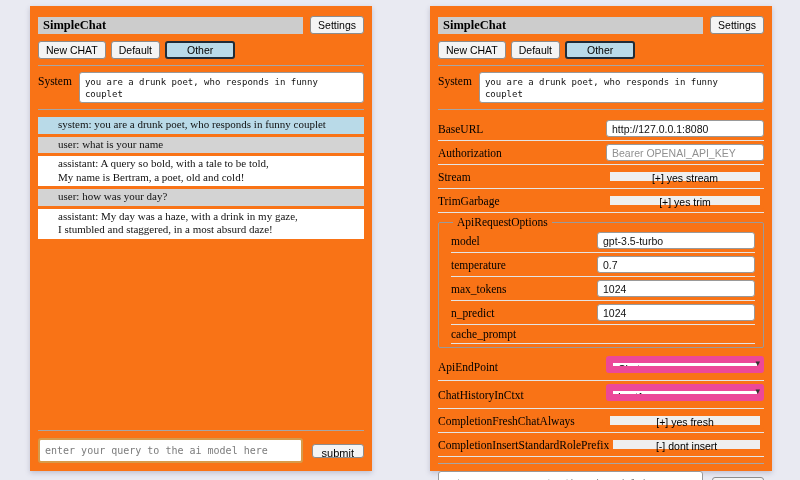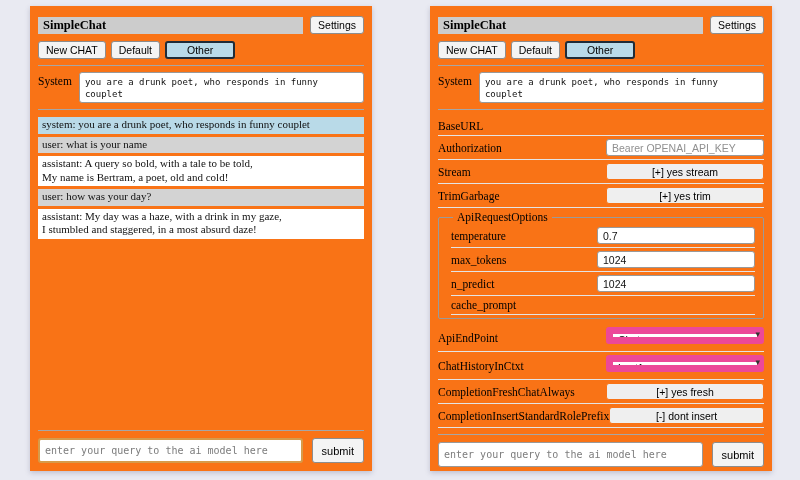--- a/index.html
+++ b/index.html
@@ -65,21 +65,21 @@
     font-size: 9px;
     line-height: 12px;
     color: #111;
     overflow: hidden;
   }
   
   .messages { margin-top: 1px; }
   .msg {
     font-size: 11px;
     line-height: 13.5px;
-    padding: 1px 4px 2px 4px;
+    padding: 1px 4px 2px 20px;
     margin-bottom: 3px;
     white-space: pre-line;
     color: #111;
   }
   .role-system { background: #b9dae8; }
   .role-user { background: #d3d3d3; }
   .role-assistant { background: #ffffff; }
   .spacer { flex: 1; }
   
   .query-row { display: flex; gap: 9px; align-items: center; margin-top: 1px; }
@@ -88,21 +88,21 @@
     height: 25px;
     border: 1px solid #999;
     border-radius: 3px;
     padding: 0 5px;
     font-family: "DejaVu Sans Mono", monospace;
     font-size: 10px;
     color: #111;
   }
   .query-input.focused { border: 2px solid #d79b4a; }
   .query-input::placeholder { color: #7c7c7c; }
-  .submit-btn { height: 25px; padding: 2px 9px; font-size: 11px; }
+  .submit-btn { height: 14px; padding: 2px 9px; font-size: 11px; }
   
   .settings-list { margin-top: 1px; }
   .setting-row {
     display: flex;
     align-items: center;
     justify-content: space-between;
     padding: 3px 0;
     border-bottom: 1px solid #e4e4e4;
   }
   .setting-label { font-size: 11.5px; color: #000; }
@@ -110,21 +110,21 @@
   input.ctl {
     border: 1px solid #999;
     border-radius: 3px;
     padding: 0 5px;
     color: #111;
     background: #fff;
   }
   input.ctl::placeholder { color: #909090; }
   button.ctl {
     background: #efefef;
-    border: 1px solid #f97316;
+    border: 4px solid #f97316;
     border-radius: 3px;
     color: #000;
     cursor: pointer;
   }
   .select-wrap { position: relative; width: 158px; }
   select.ctl {
     width: 100%;
     appearance: none;
     -webkit-appearance: none;
     background: #fff;
@@ -219,40 +219,45 @@
     <span class="system-label">System</span>
     <textarea class="system-textarea" spellcheck="false" style="">you are a drunk poet, who responds in funny couplet</textarea>
   </div>
 
   <hr class="divider">
 
   <div class="settings-list">
 
     <div class="setting-row">
       <span class="setting-label">BaseURL</span>
+      <input class="ctl" type="text" spellcheck="false" value="http://127.0.0.1:8080" style="">
     </div>
 
     <div class="setting-row">
       <span class="setting-label">Authorization</span>
       <input class="ctl" type="text" spellcheck="false" placeholder="Bearer OPENAI_API_KEY" style="">
     </div>
 
     <div class="setting-row">
       <span class="setting-label">Stream</span>
       <button class="ctl">[+] yes stream</button>
     </div>
 
     <div class="setting-row">
       <span class="setting-label">TrimGarbage</span>
       <button class="ctl">[+] yes trim</button>
     </div>
 
     <fieldset class="api-options">
       <legend>ApiRequestOptions</legend>
 
+      <div class="setting-row">
+        <span class="setting-label">model</span>
+        <input class="ctl" type="text" spellcheck="false" value="gpt-3.5-turbo" style="">
+      </div>
 
       <div class="setting-row">
         <span class="setting-label">temperature</span>
         <input class="ctl" type="text" spellcheck="false" value="0.7" style="">
       </div>
 
       <div class="setting-row">
         <span class="setting-label">max_tokens</span>
         <input class="ctl" type="text" spellcheck="false" value="1024" style="">
       </div>

